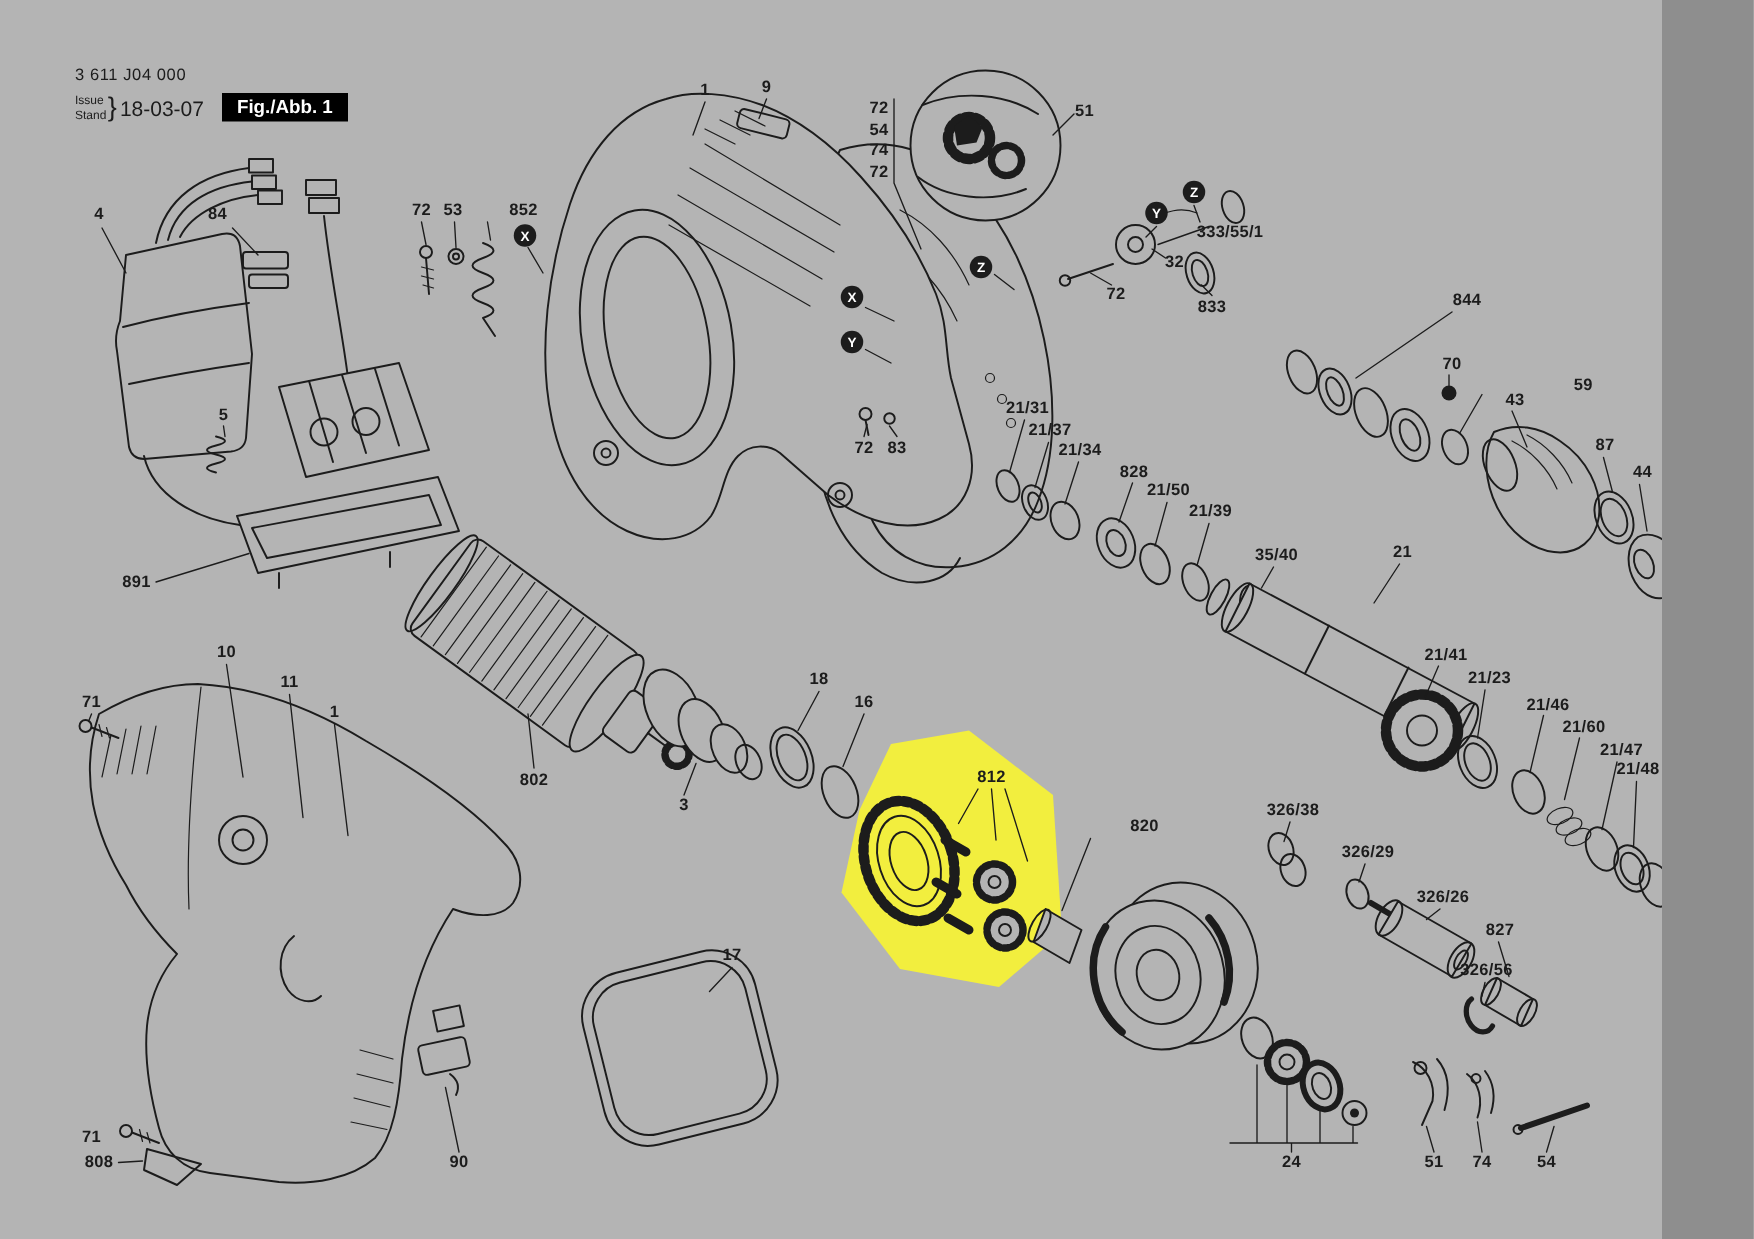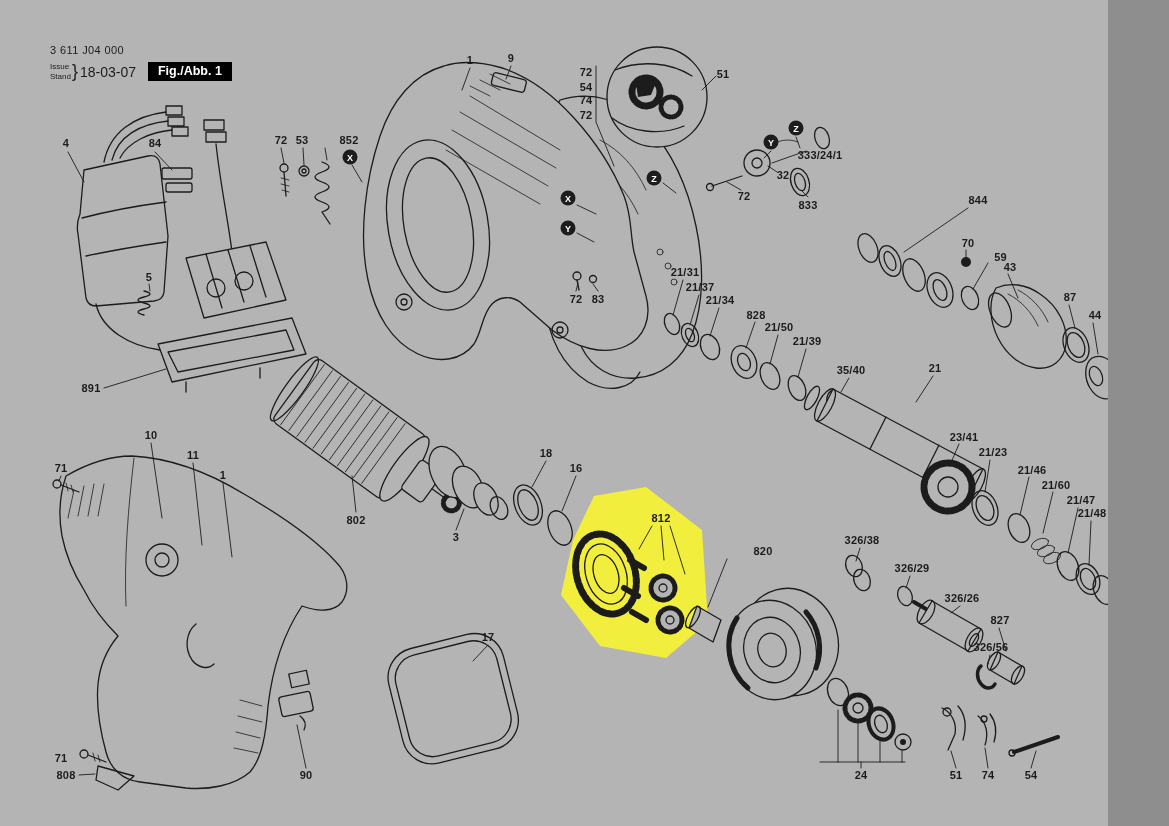--- a/index.html
+++ b/index.html
@@ -344,56 +344,56 @@
       </div>
       <span class="brace">}</span>
       <span class="date">18-03-07</span>
       <span class="figbox">Fig./Abb. 1</span>
     </div>
   </div>
 
 
   <div id="labels">
       <div class="plabel" style="left: 66px; top: 143px;">4</div>
-      <div class="plabel" style="left: 155px; top: 143px;">84</div>
+      <div class="plabel" style="left: 145px; top: 143px;">84</div>
       <div class="plabel" style="left: 281px; top: 140px;">72</div>
       <div class="plabel" style="left: 302px; top: 140px;">53</div>
       <div class="plabel" style="left: 325px; top: 140px; padding-left: 48px;">852</div>
       <div class="pmarker" style="left: 350px; top: 157px;">X</div>
       <div class="plabel" style="left: 470px; top: 60px;">1</div>
       <div class="plabel" style="left: 511px; top: 58px;">9</div>
       <div class="plabel" style="left: 586px; top: 72px;">72</div>
       <div class="plabel" style="left: 586px; top: 87px;">54</div>
       <div class="plabel" style="left: 586px; top: 100px;">74</div>
       <div class="plabel" style="left: 586px; top: 115px;">72</div>
       <div class="plabel" style="left: 723px; top: 74px;">51</div>
       <div class="pmarker" style="left: 568px; top: 198px;">X</div>
       <div class="pmarker" style="left: 568px; top: 228px;">Y</div>
       <div class="pmarker" style="left: 654px; top: 178px;">Z</div>
       <div class="pmarker" style="left: 771px; top: 142px;">Y</div>
       <div class="pmarker" style="left: 796px; top: 128px;">Z</div>
-      <div class="plabel" style="left: 820px; top: 155px;">333/24/1</div>
+      <div class="plabel" style="left: 820px; top: 155px;">333/55/1</div>
       <div class="plabel" style="left: 783px; top: 175px;">32</div>
       <div class="plabel" style="left: 744px; top: 196px;">72</div>
       <div class="plabel" style="left: 808px; top: 205px;">833</div>
       <div class="plabel" style="left: 978px; top: 200px;">844</div>
       <div class="plabel" style="left: 968px; top: 243px;">70</div>
-      <div class="plabel" style="left: 991px; top: 257px; padding-left: 19px;">59</div>
+      <div class="plabel" style="left: 1046px; top: 257px; padding-left: 19px;">59</div>
       <div class="plabel" style="left: 1010px; top: 267px;">43</div>
       <div class="plabel" style="left: 1070px; top: 297px;">87</div>
       <div class="plabel" style="left: 1095px; top: 315px;">44</div>
       <div class="plabel" style="left: 685px; top: 272px;">21/31</div>
       <div class="plabel" style="left: 700px; top: 287px;">21/37</div>
       <div class="plabel" style="left: 720px; top: 300px;">21/34</div>
       <div class="plabel" style="left: 756px; top: 315px;">828</div>
       <div class="plabel" style="left: 779px; top: 327px;">21/50</div>
       <div class="plabel" style="left: 807px; top: 341px;">21/39</div>
       <div class="plabel" style="left: 851px; top: 370px;">35/40</div>
       <div class="plabel" style="left: 935px; top: 368px;">21</div>
-      <div class="plabel" style="left: 964px; top: 437px;">23/41</div>
+      <div class="plabel" style="left: 964px; top: 437px;">21/41</div>
       <div class="plabel" style="left: 993px; top: 452px;">21/23</div>
       <div class="plabel" style="left: 1032px; top: 470px;">21/46</div>
       <div class="plabel" style="left: 1056px; top: 485px;">21/60</div>
       <div class="plabel" style="left: 1081px; top: 500px;">21/47</div>
       <div class="plabel" style="left: 1092px; top: 513px;">21/48</div>
       <div class="plabel" style="left: 149px; top: 277px;">5</div>
       <div class="plabel" style="left: 91px; top: 388px;">891</div>
       <div class="plabel" style="left: 576px; top: 299px;">72</div>
       <div class="plabel" style="left: 598px; top: 299px;">83</div>
       <div class="plabel" style="left: 151px; top: 435px;">10</div>

